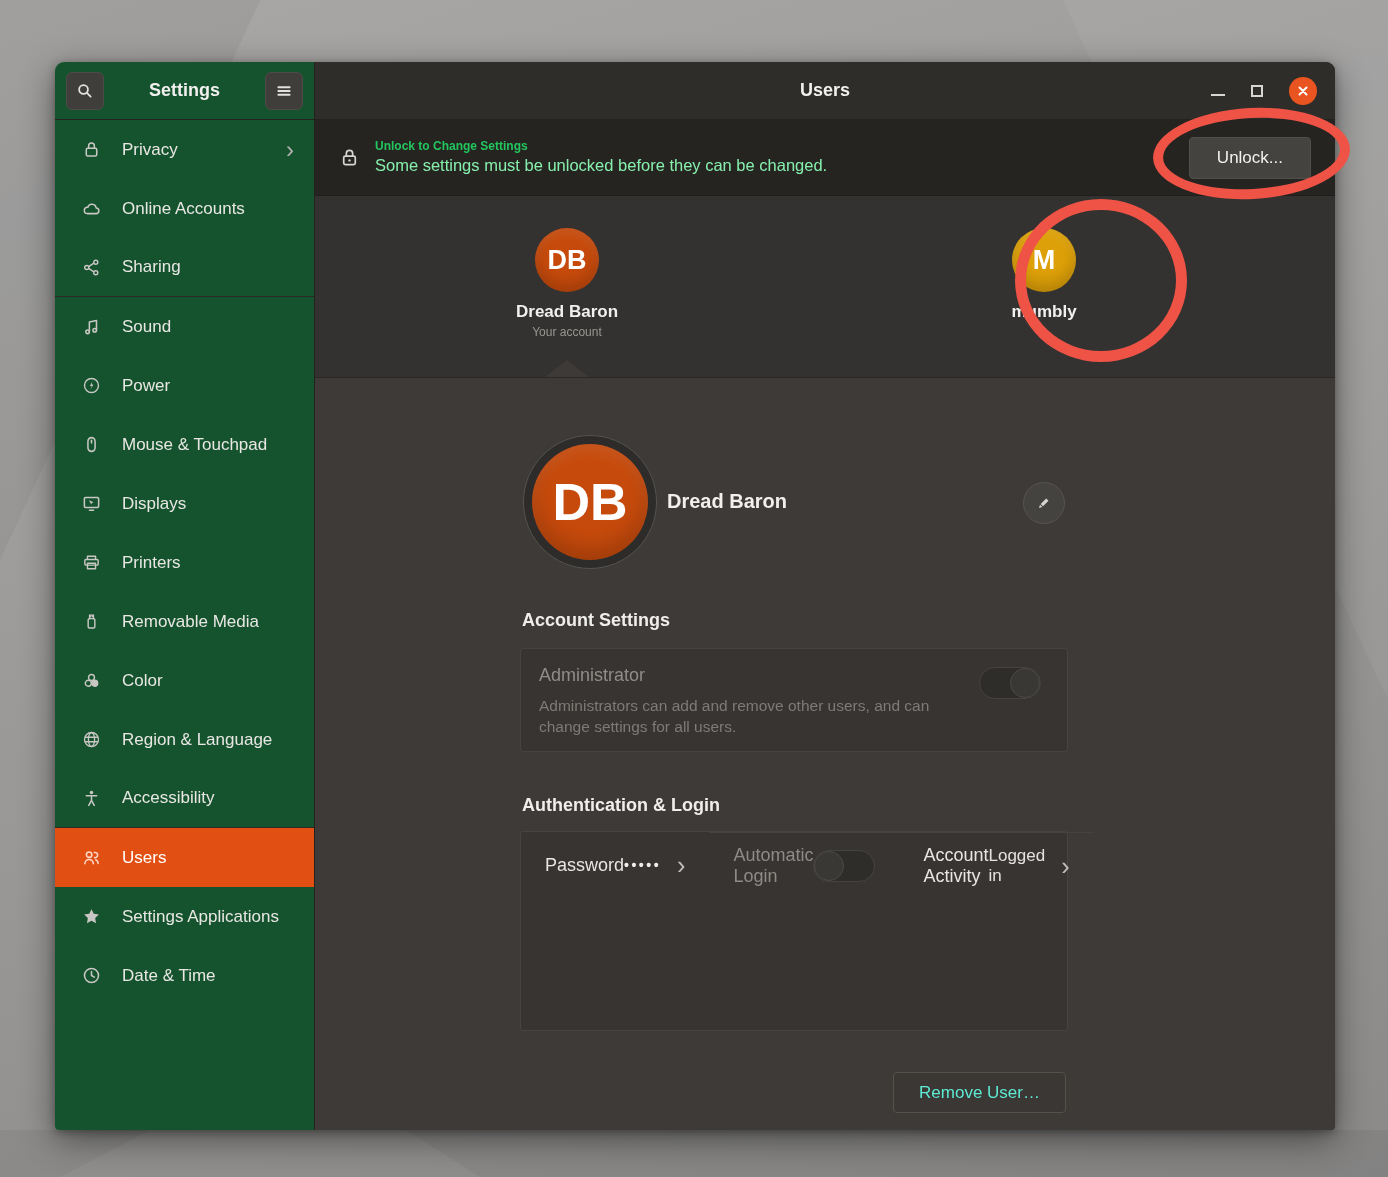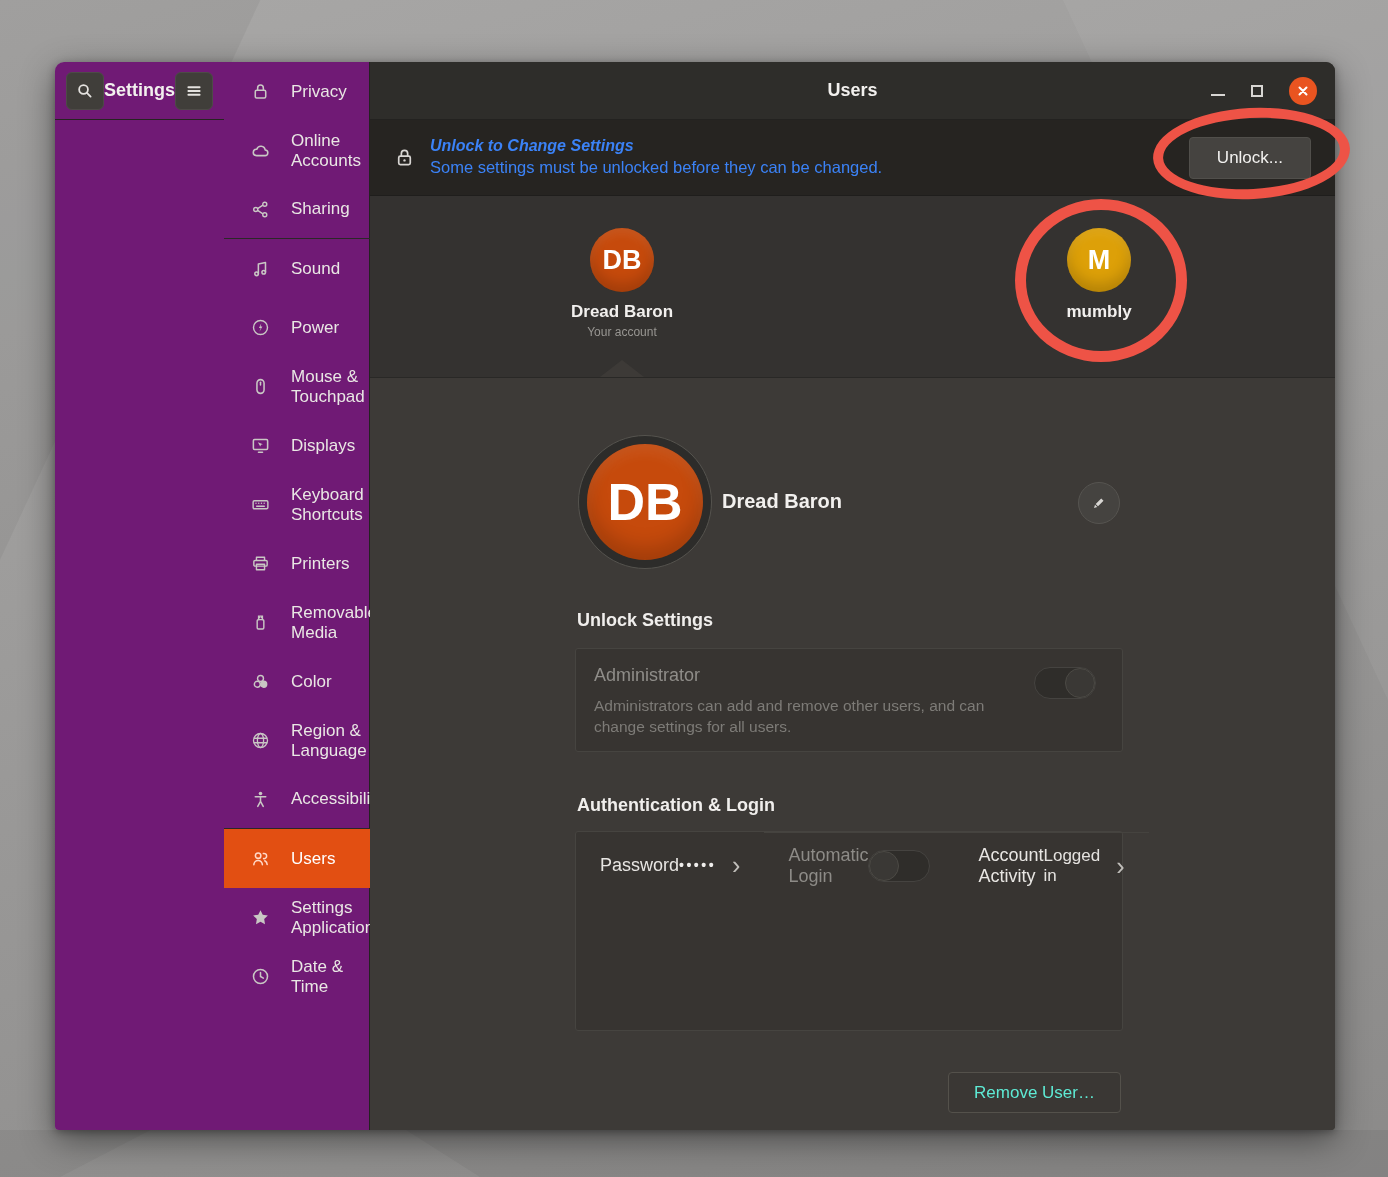--- a/index.html
+++ b/index.html
@@ -13,22 +13,22 @@
          clip-path:polygon(35% 0,100% 0,100% 100%); }
   .bg3 { left:0; bottom:0; width:100%; height:47px; background:rgba(0,0,0,.05); }
   .bg4 { left:60px; bottom:0; width:420px; height:120px; background:rgba(255,255,255,.055);
          clip-path:polygon(0 100%,100% 100%,55% 0); }
 
   .window { position:absolute; left:55px; top:62px; width:1280px; height:1068px;
             display:flex; border-radius:9px 9px 4px 4px; overflow:hidden;
             box-shadow:0 10px 34px rgba(0,0,0,.45), 0 2px 8px rgba(0,0,0,.3); }
 
   
-  .sidebar { width:315px; background:#701a75; border-right:1px solid #232220;
-             display:flex; flex-direction:row; }
+  .sidebar { width:260px; background:#14532d; border-right:1px solid #232220;
+             display:flex; flex-direction:column; }
   .sidebar-header { height:58px; flex:none; display:flex; align-items:center;
                     padding:0 11px; border-bottom:1px solid #262421; }
   .hdr-btn { width:38px; height:38px; border-radius:6px; background:#403e3a;
              border:1px solid #4d4b47; display:flex; align-items:center; justify-content:center; }
   .sidebar-title { flex:1; text-align:center; color:#f2f0ee; font-weight:bold; font-size:18px; }
   .nav { flex:1; }
   .nav-item { height:59px; display:flex; align-items:center; padding:0 20px 0 26px;
               color:#e9e7e4; font-size:17px; }
   .nav-item .nicon { width:20px; margin-right:21px; display:flex; align-items:center;
                      justify-content:center; color:#c9c7c4; flex:none; }
@@ -46,22 +46,22 @@
                   display:flex; align-items:center; gap:26px; }
   .wc-min { width:14px; height:2px; background:#d8d6d3; margin-top:8px; }
   .wc-max { width:12px; height:12px; border:2px solid #d8d6d3; background:transparent; }
   .wc-close { width:28px; height:28px; border-radius:50%; background:#E95420;
               display:flex; align-items:center; justify-content:center; }
 
   .banner { height:76px; flex:none; background:#262421; border-bottom:1px solid #1f1e1c;
             display:flex; align-items:center; padding:0 24px; }
   .banner-lock { color:#d8d6d3; margin-right:15px; flex:none; display:flex; }
   .banner-text { line-height:1.3; }
-  .banner-title { color:#3b82f6; font-weight:bold; font-size:16px;font-style:italic; }
-  .banner-sub { color:#3b82f6; font-size:16.5px; }
+  .banner-title { color:#22c55e; font-weight:bold; font-size:12px; }
+  .banner-sub { color:#86efac; font-size:16.5px; }
   .unlock-btn { margin-left:auto; background:#454340; border:1px solid #514f4b; border-radius:4px;
                 color:#f2f1ef; font-size:17px; padding:10px 27px;
                 font-family:inherit; }
 
   .carousel { height:182px; flex:none; background:#343230; position:relative;
               border-bottom:1px solid #292826; }
   .user-card { position:absolute; top:32px; width:130px; text-align:center; }
   .avatar-sm { width:64px; height:64px; border-radius:50%; margin:0 auto;
                display:flex; align-items:center; justify-content:center;
                color:#fff; font-weight:bold; font-size:27px;
@@ -224,29 +224,20 @@
         <span class="nicon">
             <svg width="19" height="19" viewBox="0 0 16 16" fill="none" stroke="currentColor" stroke-width="1.3" stroke-linecap="round">
               <rect x="2" y="3" width="12" height="8.4" rx="1"></rect>
               <path d="M5.8 5.2l2 3.6.6-1.5 1.6-.4z" fill="currentColor" stroke="none"></path>
               <path d="M6.3 13.6h3.4"></path>
             </svg>
           </span>
         <span class="nlabel">Displays</span>
       </div>
 
-      <div class="nav-item">
-        <span class="nicon">
-            <svg width="19" height="19" viewBox="0 0 16 16" fill="none" stroke="currentColor" stroke-width="1.2" stroke-linecap="round">
-              <rect x="1.8" y="4.8" width="12.4" height="6.8" rx="1"></rect>
-              <path d="M4.2 7h.01M6.5 7h.01M8.8 7h.01M11.1 7h.01M4.8 9.4h6.4"></path>
-            </svg>
-          </span>
-        <span class="nlabel">Keyboard Shortcuts</span>
-      </div>
 
       <div class="nav-item">
         <span class="nicon">
             <svg width="19" height="19" viewBox="0 0 16 16" fill="none" stroke="currentColor" stroke-width="1.2" stroke-linejoin="round">
               <path d="M4.6 5.4V2.8h6.8v2.6"></path>
               <rect x="2.4" y="5.4" width="11.2" height="4.8" rx="1"></rect>
               <rect x="4.6" y="8.6" width="6.8" height="4.6"></rect>
             </svg>
           </span>
         <span class="nlabel">Printers</span>
@@ -380,21 +371,21 @@
       </div>
       <div class="detail-name">Dread Baron</div>
       <div class="edit-btn">
         <span>
           <svg width="16" height="16" viewBox="0 0 16 16">
               <path d="M3 13l1-3.3 2.3 2.3zM4.7 9l5.5-5.5 2.3 2.3L7 11.3z" fill="currentColor"></path>
             </svg>
         </span>
       </div>
 
-      <div class="section-h h-account">Unlock Settings</div>
+      <div class="section-h h-account">Account Settings</div>
 
       <div class="card card-admin">
         <div class="admin-label">Administrator</div>
         <div class="admin-desc">Administrators can add and remove other users, and can change settings for all users.</div>
         <div class="toggle on toggle-abs">
             <div class="knob"></div>
           </div>
       </div>
 
       <div class="section-h h-auth">Authentication &amp; Login</div>

